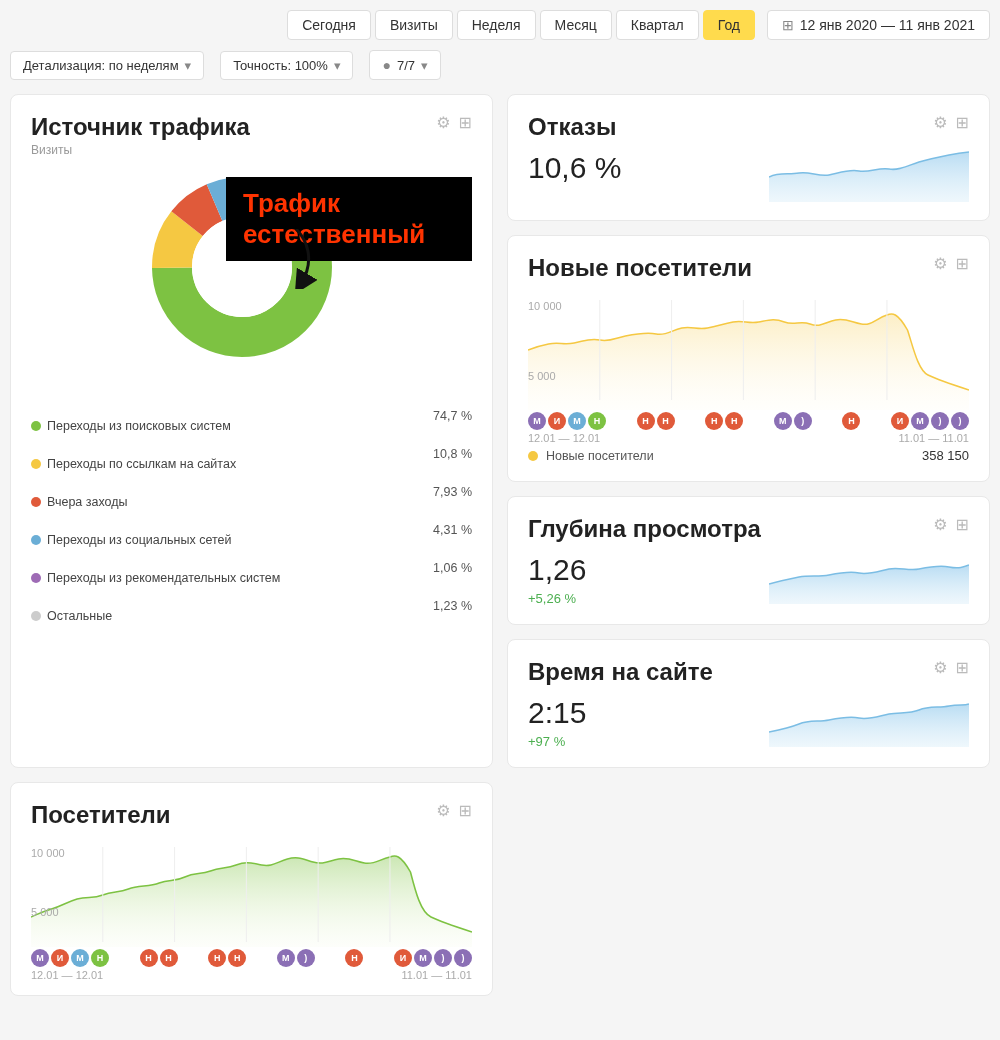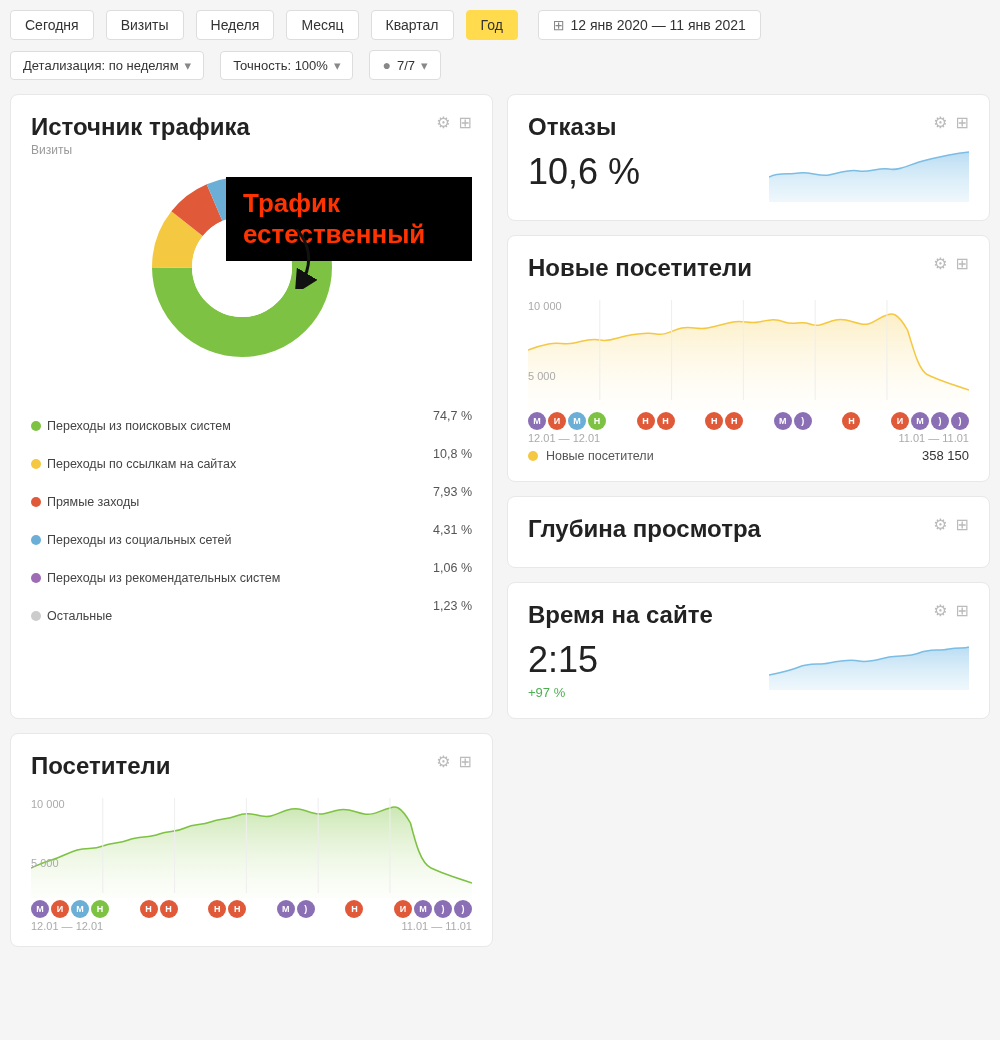--- a/index.html
+++ b/index.html
@@ -8,23 +8,24 @@
       background: #f5f5f5;
       padding: 10px;
       width: 1000px;
       min-height: 1040px;
     }
 
     
     .top-nav {
       display: flex;
       align-items: center;
-      gap: 12px;
+      gap: 4px;
       margin-bottom: 10px;
       flex-wrap: wrap;
+      justify-content: flex-end;
     }
     .nav-btn {
       padding: 6px 14px;
       border: 1px solid #ddd;
       background: #fff;
       border-radius: 4px;
       font-size: 14px;
       color: #333;
       cursor: pointer;
     }
@@ -141,21 +142,21 @@
     }
     .legend-value {
       color: #555;
       font-size: 12.5px;
       min-width: 40px;
       text-align: right;
     }
 
     
     .metric-value {
-      font-size: 36px;
+      font-size: 30px;
       font-weight: 400;
       color: #222;
       margin: 4px 0;
     }
     .metric-change {
       font-size: 13px;
       color: #4caf50;
     }
 
     
@@ -295,21 +296,21 @@
       <div class="legend-item">
         <div class="legend-item-left">
           <div class="legend-dot" style="background:#f5c842;"></div>
           <span>Переходы по ссылкам на сайтах</span>
         </div>
         <span class="legend-value">10,8 %</span>
       </div>
       <div class="legend-item">
         <div class="legend-item-left">
           <div class="legend-dot" style="background:#e05a3a;"></div>
-          <span>Прямые заходы</span>
+          <span>Вчера заходы</span>
         </div>
         <span class="legend-value">7,93 %</span>
       </div>
       <div class="legend-item">
         <div class="legend-item-left">
           <div class="legend-dot" style="background:#6baed6;"></div>
           <span>Переходы из социальных сетей</span>
         </div>
         <span class="legend-value">4,31 %</span>
       </div>
@@ -429,20 +430,36 @@
     </div>
 
     <div class="card">
       <div class="card-header">
         <div class="card-title">Глубина просмотра</div>
         <div class="card-icons">
           <span style="cursor:pointer;">⚙</span>
           <span style="cursor:pointer;">⊞</span>
         </div>
       </div>
+      <div style="display:flex; align-items:flex-start; justify-content:space-between;">
+        <div>
+          <div class="metric-value">1,26</div>
+          <div class="metric-change">+5,26 %</div>
+        </div>
+        <svg width="200" height="55" viewBox="0 0 200 55">
+          <defs>
+            <linearGradient id="blueGrad2" x1="0" y1="0" x2="0" y2="1">
+              <stop offset="0%" stop-color="#a8d4f0" stop-opacity="0.8"></stop>
+              <stop offset="100%" stop-color="#d6ecf8" stop-opacity="0.4"></stop>
+            </linearGradient>
+          </defs>
+          <path d="M0,35 C10,32 20,30 30,28 C40,26 50,28 60,26 C70,24 80,22 90,24 C100,26 110,22 120,20 C130,18 140,22 150,20 C160,18 170,16 180,18 C190,20 195,18 200,16 L200,55 L0,55 Z" fill="url(#blueGrad2)"></path>
+          <path d="M0,35 C10,32 20,30 30,28 C40,26 50,28 60,26 C70,24 80,22 90,24 C100,26 110,22 120,20 C130,18 140,22 150,20 C160,18 170,16 180,18 C190,20 195,18 200,16" fill="none" stroke="#7bbde4" stroke-width="1.5"></path>
+        </svg>
+      </div>
     </div>
 
     <div class="card">
       <div class="card-header">
         <div class="card-title">Время на сайте</div>
         <div class="card-icons">
           <span style="cursor:pointer;">⚙</span>
           <span style="cursor:pointer;">⊞</span>
         </div>
       </div>

